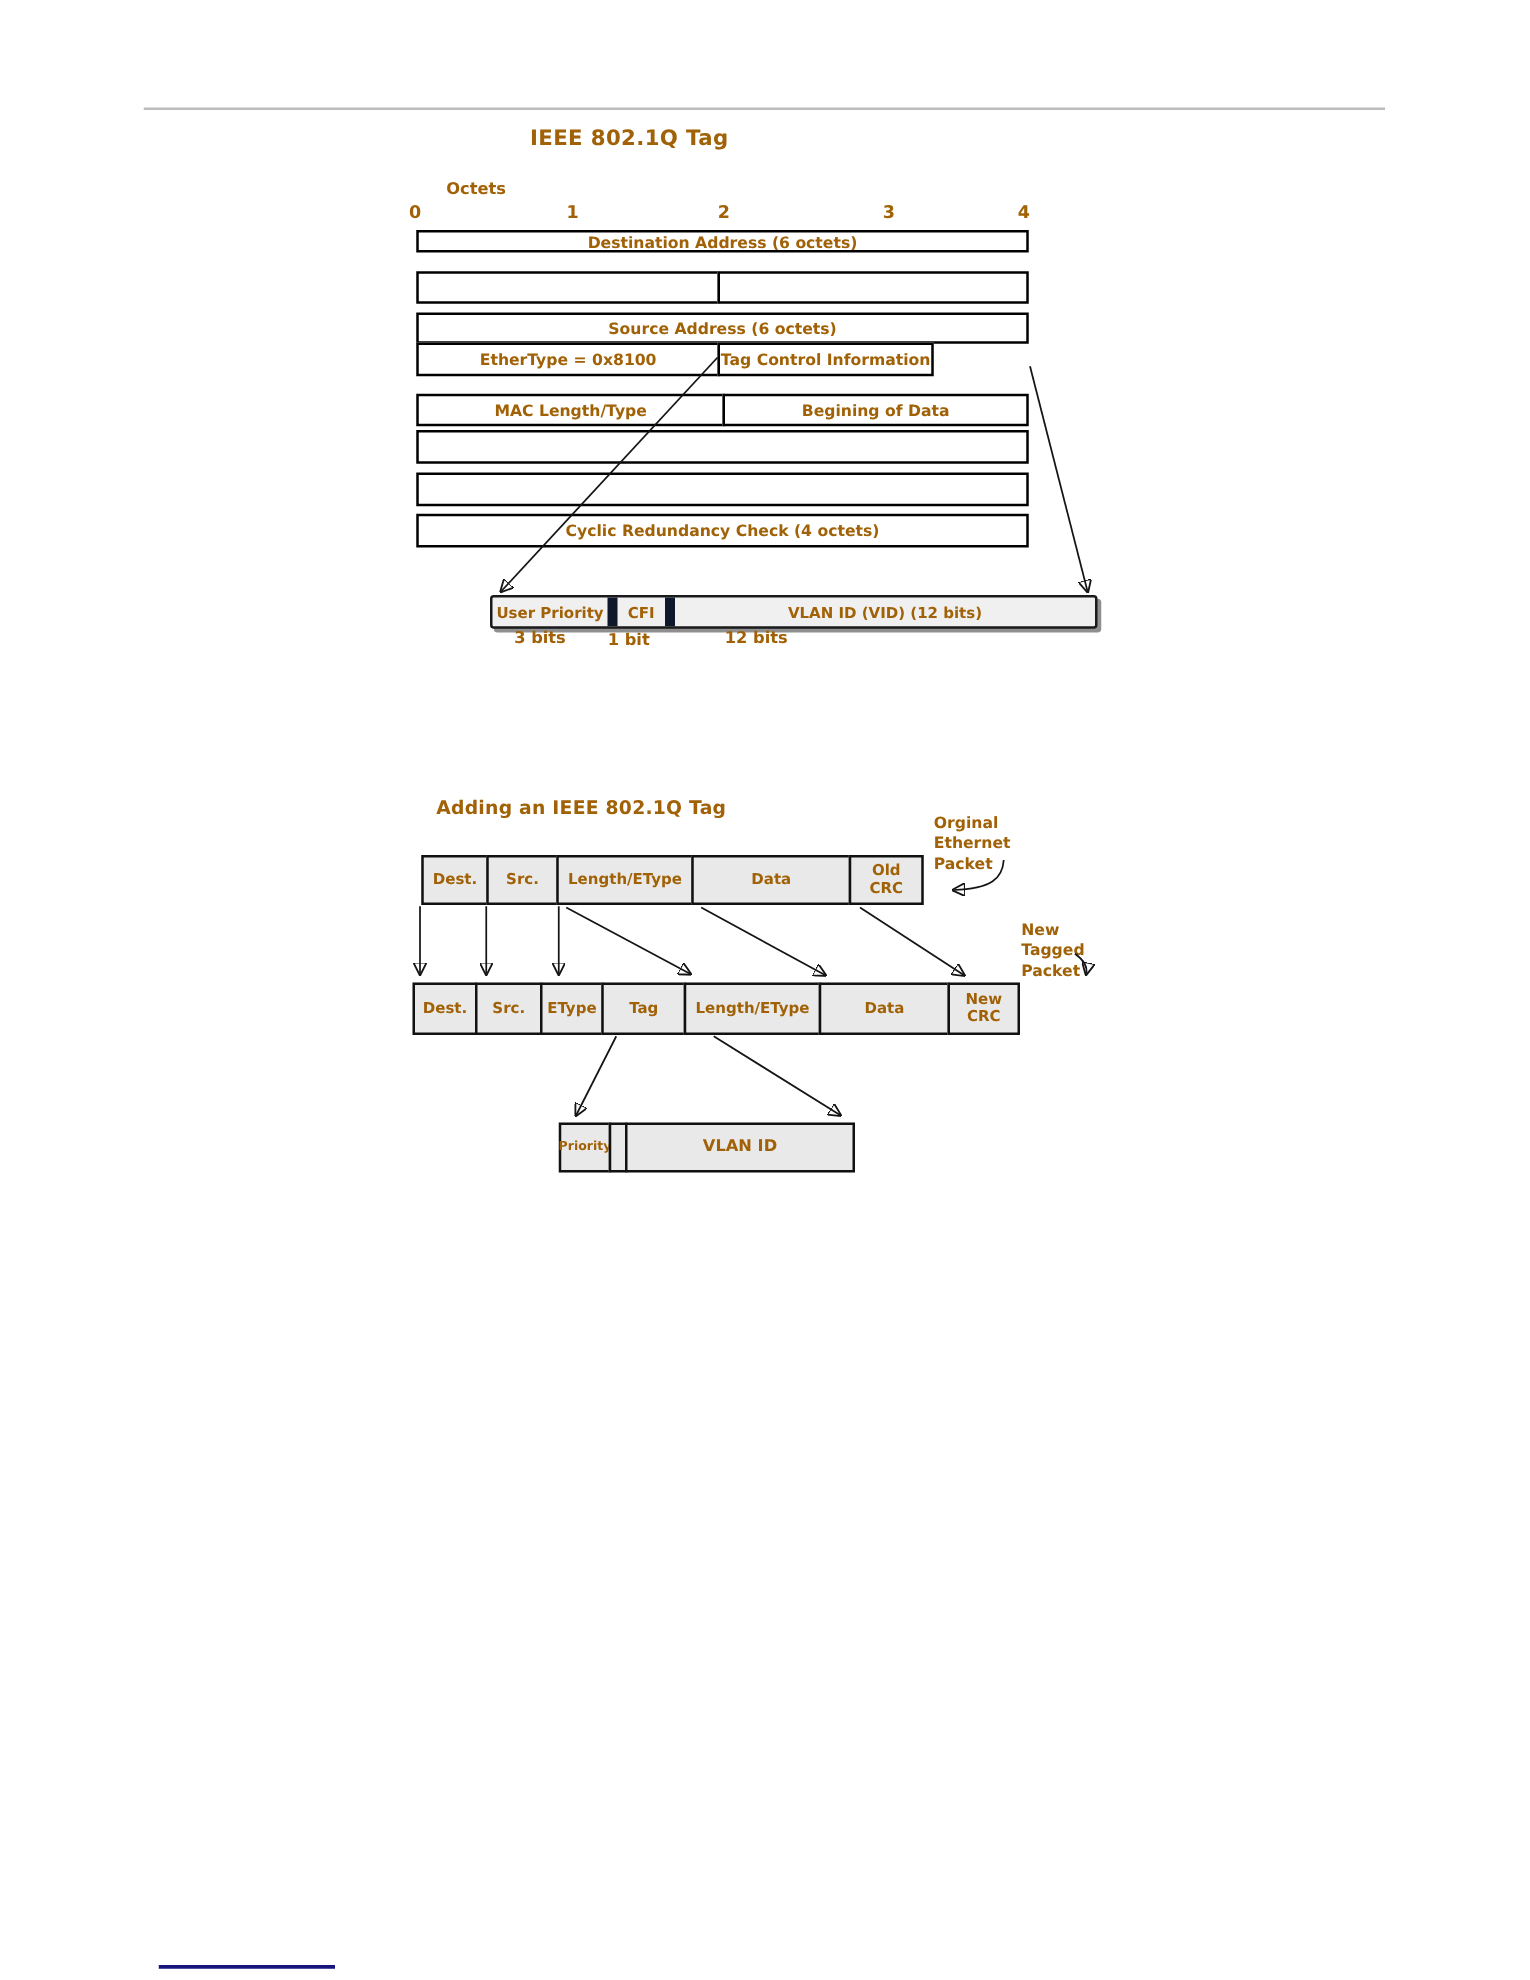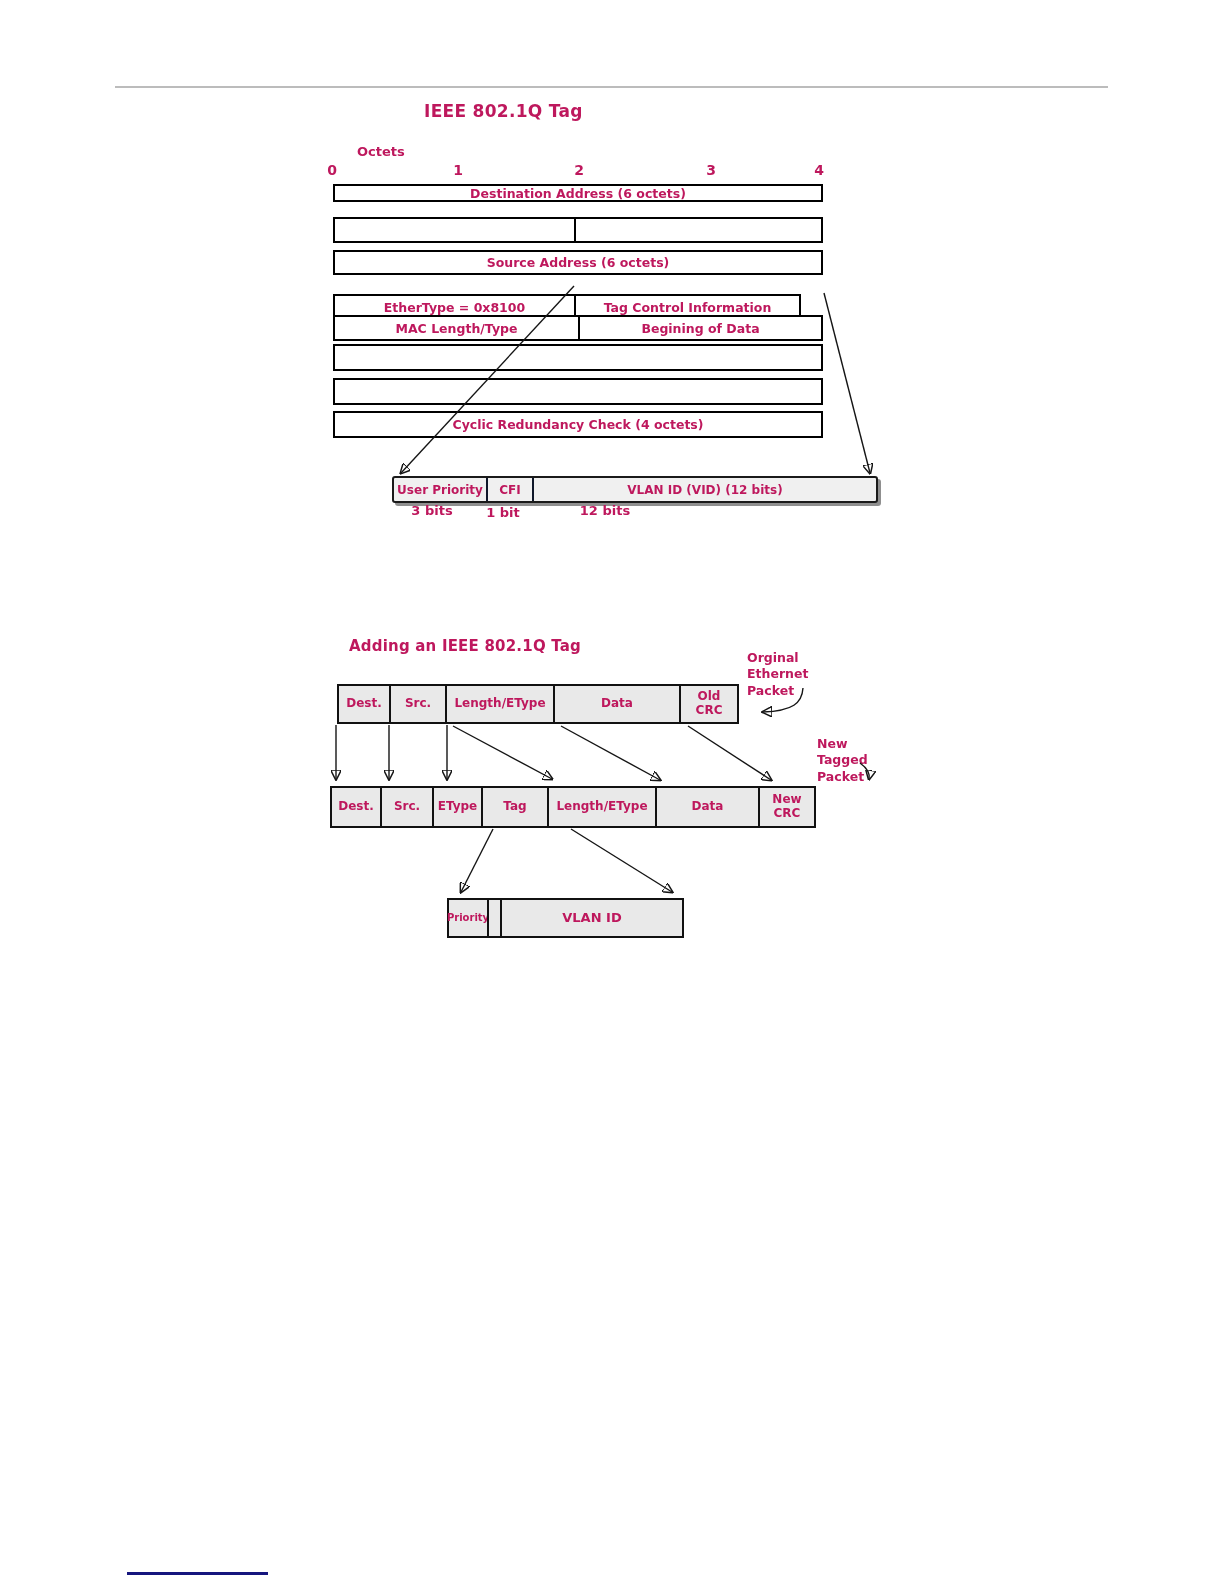--- a/index.html
+++ b/index.html
@@ -1,19 +1,19 @@
 <!DOCTYPE html>
 <html><head>
 <meta charset="utf-8">
 <style>
   * { box-sizing: border-box; }
   html,body { margin:0; padding:0; background:#ffffff; }
   .page {
     position:relative; width:1224px; height:1584px; background:#ffffff;
-    font-family:"DejaVu Sans", sans-serif; color:#be185d; overflow:hidden;
+    font-family:"DejaVu Sans", sans-serif; color:#a16207; overflow:hidden;
   }
   .abs { position:absolute; }
 
   .rule-top { height:2px; }
   .rule-footnote { height:2.5px; }
 
   .d1-title { font-size:17px; font-weight:700; letter-spacing:0.3px; }
   .d2-title { font-size:15px; font-weight:700; letter-spacing:0.2px; }
   .octets  { font-size:13px; font-weight:700;margin-left:28px; }
   .tick { position:absolute; transform:translateX(-50%); font-size:14px; font-weight:700; }
@@ -26,21 +26,21 @@
   }
   .d1row .cell:first-child { margin-left:0; }
 
   .tagbox {
     display:flex; background:#f0f0f0; border:2px solid #1a1a1a;
     border-radius:3px; box-shadow:3px 3px 0 #8f8f8f;
   }
   .tagbox .tcell {
     display:flex; align-items:center; justify-content:center;
     font-size:12px; font-weight:700; white-space:nowrap;
-    border-left:2px solid #0f172a; height:100%;
+    border-left:8px solid #0f172a; height:100%;
   }
   .tagbox .tcell:first-child { border-left:none; }
 
   .bitlbl { position:absolute; transform:translateX(-50%); font-size:13px; font-weight:700; white-space:nowrap; }
 
   .d2row { display:flex; }
   .d2row .cell {
     background:#e9e9e9; border:2px solid #111; margin-left:-2px;
     display:flex; align-items:center; justify-content:center; text-align:center;
     font-size:12px; font-weight:700; line-height:1.15;
@@ -77,21 +77,21 @@
 
   <div class="abs d1row" style="left:333px; top:217px; width:490px; height:26px;">
     <div class="cell" style="flex:0 0 243px;"></div>
     <div class="cell" style="flex:1;"></div>
   </div>
 
   <div class="abs d1row" style="left:333px; top:250px; width:490px; height:25px;">
     <div class="cell" style="width:100%;">Source Address (6 octets)</div>
   </div>
 
-  <div class="abs d1row" style="left:333px; top:294px; width:468px; height:27px;">
+  <div class="abs d1row" style="left:333px; top:274px; width:414px; height:27px;">
     <div class="cell" style="flex:0 0 243px;">EtherType = 0x8100</div>
     <div class="cell" style="flex:1;">Tag Control Information</div>
   </div>
 
   <div class="abs d1row" style="left:333px; top:315px; width:490px; height:26px;">
     <div class="cell" style="flex:0 0 247px;">MAC Length/Type</div>
     <div class="cell" style="flex:1;">Begining of Data</div>
   </div>
 
   <div class="abs d1row" style="left:333px; top:344px; width:490px; height:27px;">

